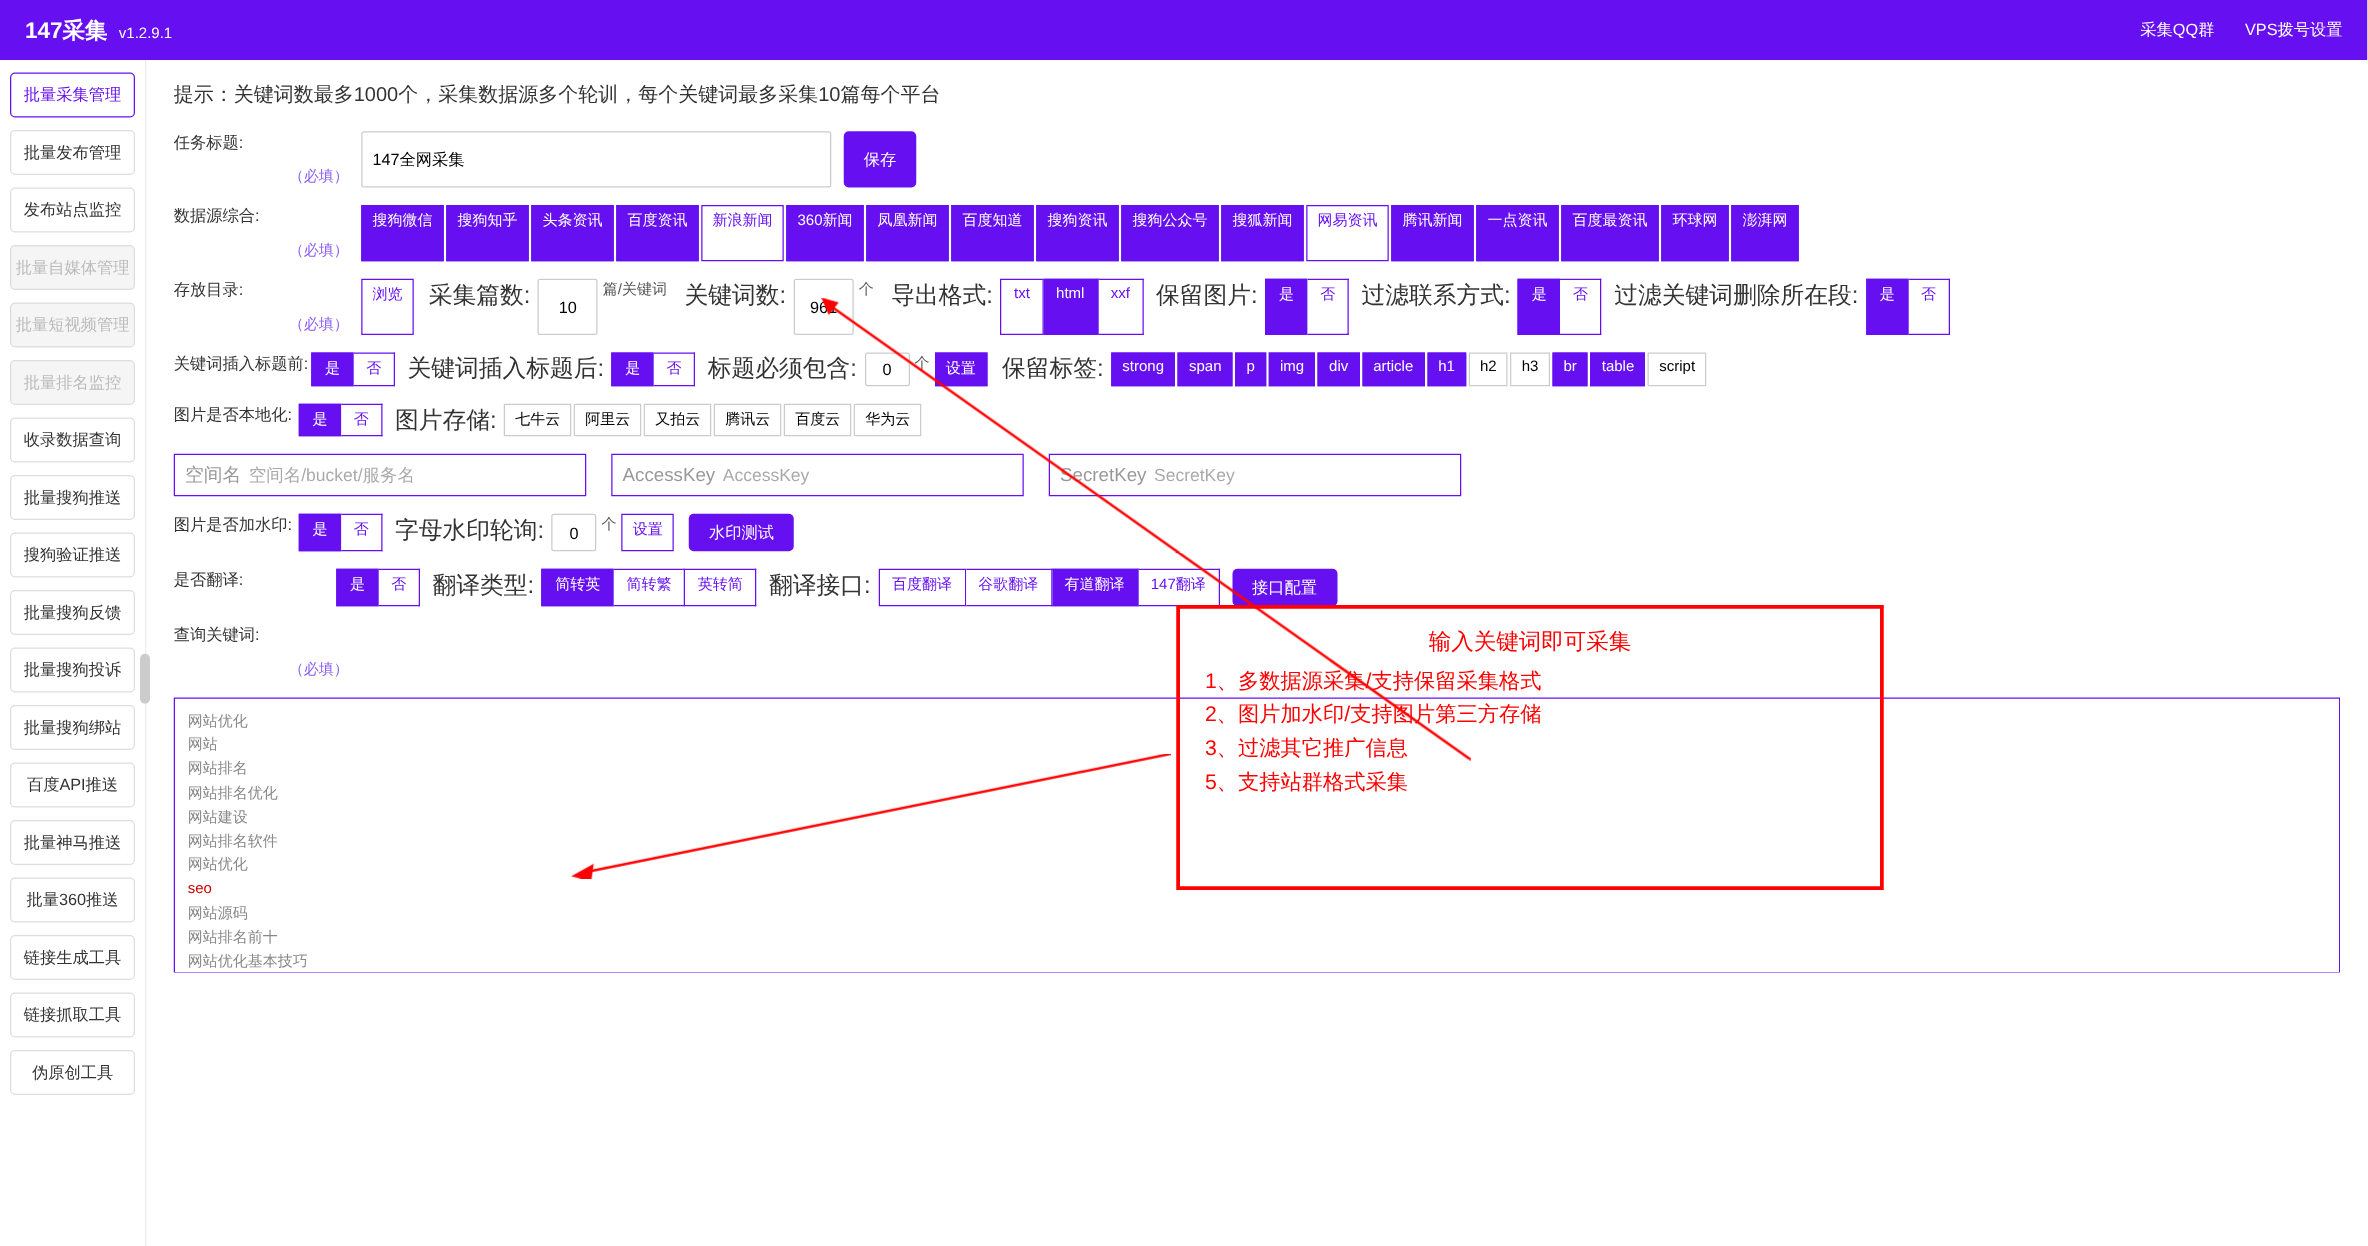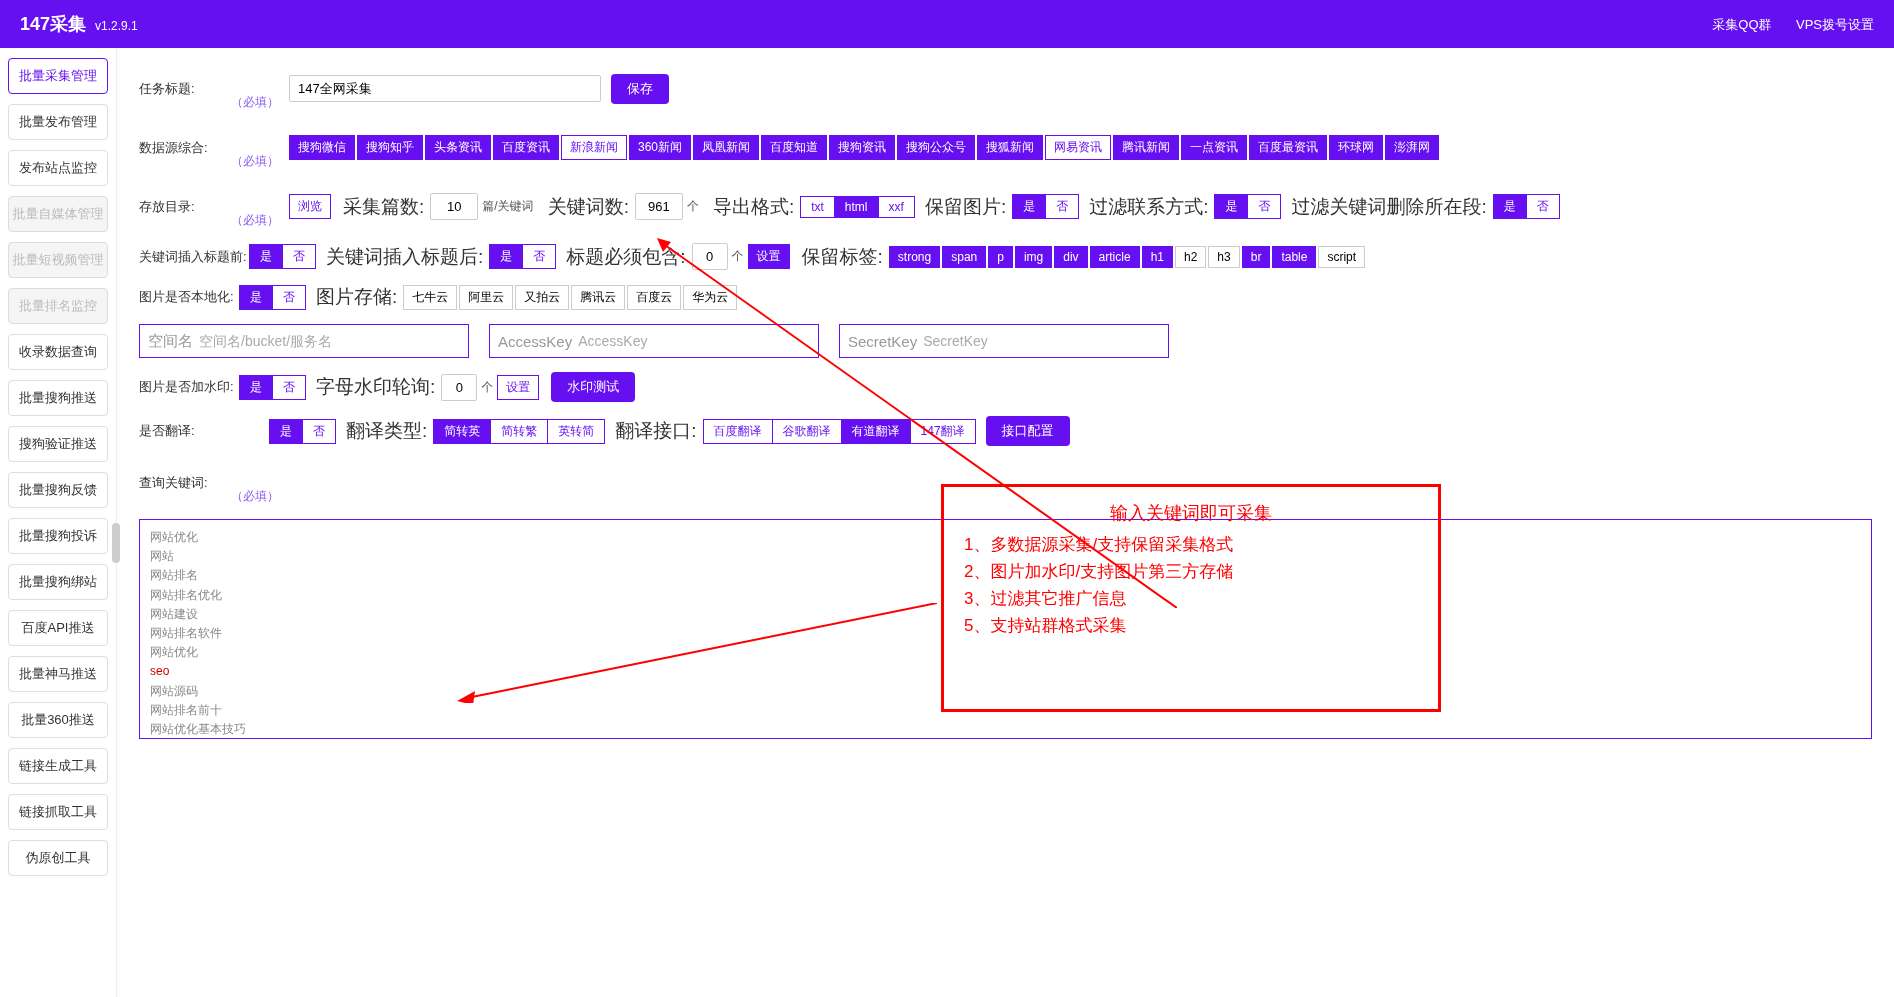--- a/index.html
+++ b/index.html
@@ -9,21 +9,21 @@
   .header-left .ver { font-size: 12px; font-weight: normal; margin-left: 4px; }
   .header-right a { color: #fff; text-decoration: none; font-size: 13px; margin-left: 20px; }
   .layout { display: flex; }
   .sidebar { width: 117px; padding: 10px 8px; border-right: 1px solid #eee; min-height: 949px; position: relative; }
   .sidebar .btn { display: block; width: 100%; border: 1px solid #ddd; background: #fff; border-radius: 4px; padding: 8px 0; font-size: 13px; color: #333; margin-bottom: 10px; cursor: pointer; text-align: center; }
   .sidebar .btn.active { color: #6610f2; border-color: #6610f2; }
   .sidebar .btn.disabled { color: #bbb; background: #f5f5f5; }
   .sidebar .scroll-ind { position: absolute; right: -4px; top: 50%; width: 8px; height: 40px; background: #ccc; border-radius: 4px; }
   .main { flex: 1; padding: 18px 22px; position: relative; }
   .hint { font-size: 16px; color: #333; margin-bottom: 18px; }
-  .row { display: flex; align-items: center; margin-bottom: 14px; font-size: 13px; flex-wrap: wrap; gap: 4px 0; }
+  .row { display: flex; margin-bottom: 14px; font-size: 13px; flex-wrap: wrap; gap: 4px 0; }
   .row .label { width: 92px; font-size: 13px; color: #333; }
   .row .req { color: #8b5cf6; font-size: 12px; margin-right: 10px; margin-top: 28px; }
   .row .sublabel { font-size: 19px; color: #333; margin-right: 6px; margin-left: 10px; }
   .row .sublabel:first-of-type { margin-left: 0; }
   input.txt { border: 1px solid #ccc; border-radius: 2px; padding: 5px 8px; font-size: 13px; }
   input.small { width: 48px; text-align: center; }
   .btn-p { background: #6610f2; color: #fff; border: none; border-radius: 4px; padding: 6px 16px; font-size: 13px; cursor: pointer; margin-left: 10px; }
   .tag-group { display: flex; flex-wrap: wrap; }
   .tag { border: 1px solid #6610f2; color: #6610f2; padding: 3px 8px; font-size: 12px; margin-right: 2px; cursor: pointer; background: #fff; }
   .tag.on { background: #6610f2; color: #fff; }
@@ -32,21 +32,21 @@
   .seg .opt { border: 1px solid #6610f2; color: #6610f2; padding: 3px 10px; font-size: 12px; cursor: pointer; background: #fff; }
   .seg .opt.on { background: #6610f2; color: #fff; }
   .seg .opt + .opt { border-left: none; }
   .cloud-inputs { display: flex; gap: 20px; margin-bottom: 14px; }
   .ci { border: 1px solid #6610f2; display: flex; align-items: center; padding: 0 8px; height: 34px; width: 330px; }
   .ci .pfx { font-size: 15px; color: #999; margin-right: 6px; }
   .ci input { border: none; outline: none; flex: 1; font-size: 14px; color: #999; }
   .ci input::placeholder { color: #aaa; }
   .kwbox { border: 1px solid #6610f2; width: 100%; height: 220px; padding: 8px 10px; font-size: 12px; color: #888; line-height: 1.6; overflow: auto; background: #fff; }
   .kwbox span { display: block; }
-  .overlay { position: absolute; border: 3px solid #ff0000; top: 436px; left: 824px; width: 500px; height: 228px; padding: 14px 20px; pointer-events: none; }
+  .overlay { position: absolute; border: 3px solid #ff0000; top: 436px; left: 824px; width: 566px; height: 228px; padding: 14px 20px; pointer-events: none; }
   .overlay .title { color: #ff0000; font-size: 18px; text-align: center; margin-bottom: 8px; }
   .overlay .line { color: #ff0000; font-size: 17px; margin-bottom: 4px; }
   .arrow1 { position: absolute; top: 190px; left: 540px; width: 520px; height: 370px; pointer-events: none; }
   .arrow2 { position: absolute; top: 555px; left: 340px; width: 480px; height: 100px; pointer-events: none; }
   .unit { font-size: 12px; color: #555; margin: 0 4px; }
   .seo { color: #c00; }
 </style>
 </head>
 <body>
 
@@ -78,25 +78,26 @@
       <button class="btn">百度API推送</button>
       <button class="btn">批量神马推送</button>
       <button class="btn">批量360推送</button>
       <button class="btn">链接生成工具</button>
       <button class="btn">链接抓取工具</button>
       <button class="btn">伪原创工具</button>
       <div class="scroll-ind"></div>
   </div>
 
   <div class="main">
+    <div class="hint">提示：关键词数最多1000个，采集数据源多个轮训，每个关键词最多采集10篇每个平台</div>
 
     <div class="row">
       <span class="label">任务标题:</span>
       <span class="req">（必填）</span>
-      <input class="txt" style="width: 312px;" value="147全网采集">
+      <input class="txt" style="width: 376px;" value="147全网采集">
       <button class="btn-p">保存</button>
     </div>
 
     <div class="row">
       <span class="label">数据源综合:</span>
       <span class="req">（必填）</span>
       <div class="tag-group" id="sources">
           <span class="tag on">搜狗微信</span>
           <span class="tag on">搜狗知乎</span>
           <span class="tag on">头条资讯</span>

